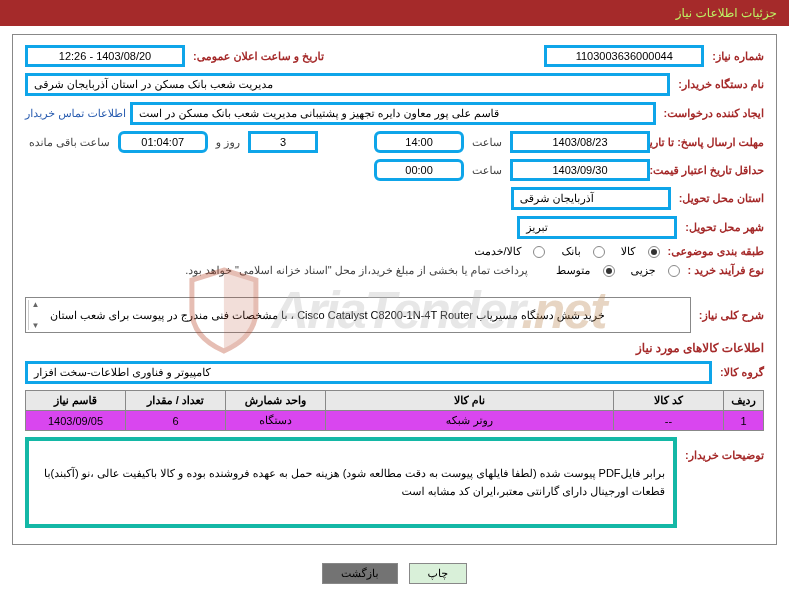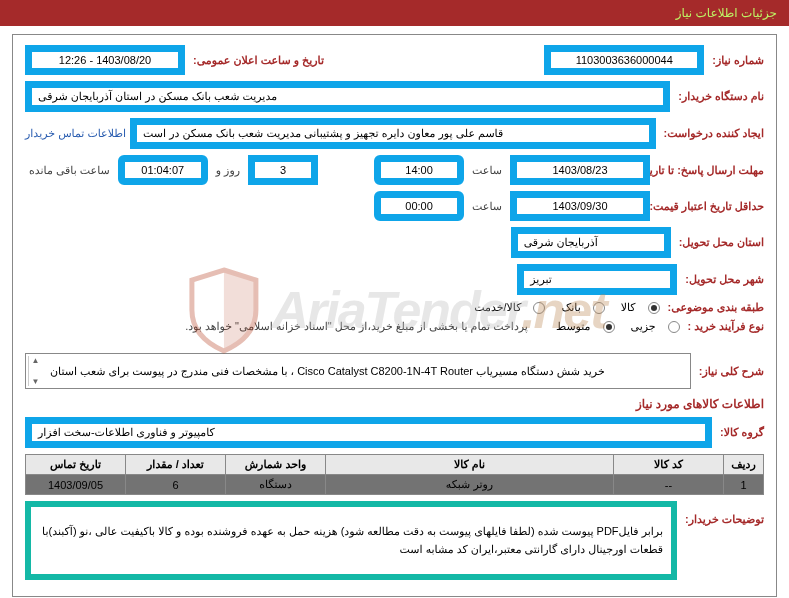--- a/index.html
+++ b/index.html
@@ -3,41 +3,41 @@
 <meta charset="utf-8">
 <style>
 * { box-sizing: border-box; margin: 0; padding: 0; }
 body { font-family: Tahoma, Arial, sans-serif; font-size: 11px; background: #fff; direction: rtl; }
 .page { width: 789px; margin: 0 auto; padding: 0; }
 .header-bar { background: #a52a2a; color: #bef264; font-weight: normal; padding: 6px 12px; font-size: 12px; }
 .outer-box { border: 1px solid #888; margin: 8px 12px; padding: 10px 12px; position: relative; }
 .row { display: flex; align-items: center; margin-bottom: 6px; gap: 4px; }
 .label { color: #a52a2a; font-weight: bold; white-space: nowrap; padding-left: 4px; font-size: 11px; }
 .sublabel { color: #444; white-space: nowrap; padding: 0 4px; }
-.field { border: 7px solid #0ea5e9; padding: 2px 6px; min-height: 20px; background: #fff; display: inline-flex; align-items: center; justify-content: center; direction: rtl; }
+.field { border: 3px solid #0ea5e9; padding: 2px 6px; min-height: 20px; background: #fff; display: inline-flex; align-items: center; justify-content: center; direction: rtl; }
 .field-right { justify-content: flex-end; }
 .field-wide { flex: 1; }
 .w140 { width: 140px; }
 .w160 { width: 160px; }
 .w90 { width: 90px; border-radius: 6px; }
 .w70 { width: 70px; }
 .link { color: #2a5db0; text-decoration: none; cursor: pointer; }
 .radio-group { display: flex; gap: 16px; align-items: center; }
 .radio-item { display: flex; align-items: center; gap: 12px; }
 .radio { width: 12px; height: 12px; border: 1px solid #888; border-radius: 50%; display: inline-block; position: relative; }
 .radio.checked::after { content: ""; width: 6px; height: 6px; background: #333; border-radius: 50%; position: absolute; top: 2px; left: 2px; }
 .note-text { color: #444; font-size: 11px; }
 .desc-box { border: 1px solid #888; padding: 4px 6px; flex: 1; min-height: 36px; position: relative; display: flex; align-items: center; }
 .desc-box .arrows { position: absolute; left: 2px; top: 2px; bottom: 2px; width: 14px; border-left: 1px solid #ccc; display: flex; flex-direction: column; justify-content: space-between; align-items: center; font-size: 8px; color: #666; }
 .section-title { color: #a52a2a; font-weight: bold; font-size: 12px; margin: 8px 0 6px; }
 table { width: 100%; border-collapse: collapse; }
 th, td { border: 1px solid #888; padding: 3px 6px; text-align: center; font-size: 11px; }
 th { background: #e8e8e8; font-weight: bold; }
-td { background: #737373; }
-.buyer-notes { border: 6px solid #14b8a6; padding: 16px 8px; flex: 1; min-height: 40px; line-height: 1.6; }
+td { background: #d946ef; }
+.buyer-notes { border: 4px solid #14b8a6; padding: 24px 8px; flex: 1; min-height: 40px; line-height: 1.6; }
 .button-row { text-align: center; padding: 10px 0; }
 .btn { border: 1px solid #888; padding: 3px 18px; margin: 0 4px; cursor: pointer; font-family: inherit; font-size: 11px; }
 .btn-print { background: #d9f0d9; }
 .btn-back { background: #737373; }
 .spacer { flex: 1; }
 .desc-text { padding-left: 18px; width: 100%; text-align: left; direction: rtl; }
 
 
 .watermark {
   position: absolute;
@@ -187,21 +187,21 @@
     </div>
 
     <table>
       <thead>
         <tr>
           <th style="width:40px;">ردیف</th>
           <th style="width:110px;">کد کالا</th>
           <th>نام کالا</th>
           <th style="width:100px;">واحد شمارش</th>
           <th style="width:100px;">تعداد / مقدار</th>
-          <th style="width:100px;">تاریخ تماس</th>
+          <th style="width:100px;">قاسم نیاز</th>
         </tr>
       </thead>
       <tbody>
         <tr>
           <td>1</td>
           <td>--</td>
           <td>روتر شبکه</td>
           <td>دستگاه</td>
           <td>6</td>
           <td>1403/09/05</td>

